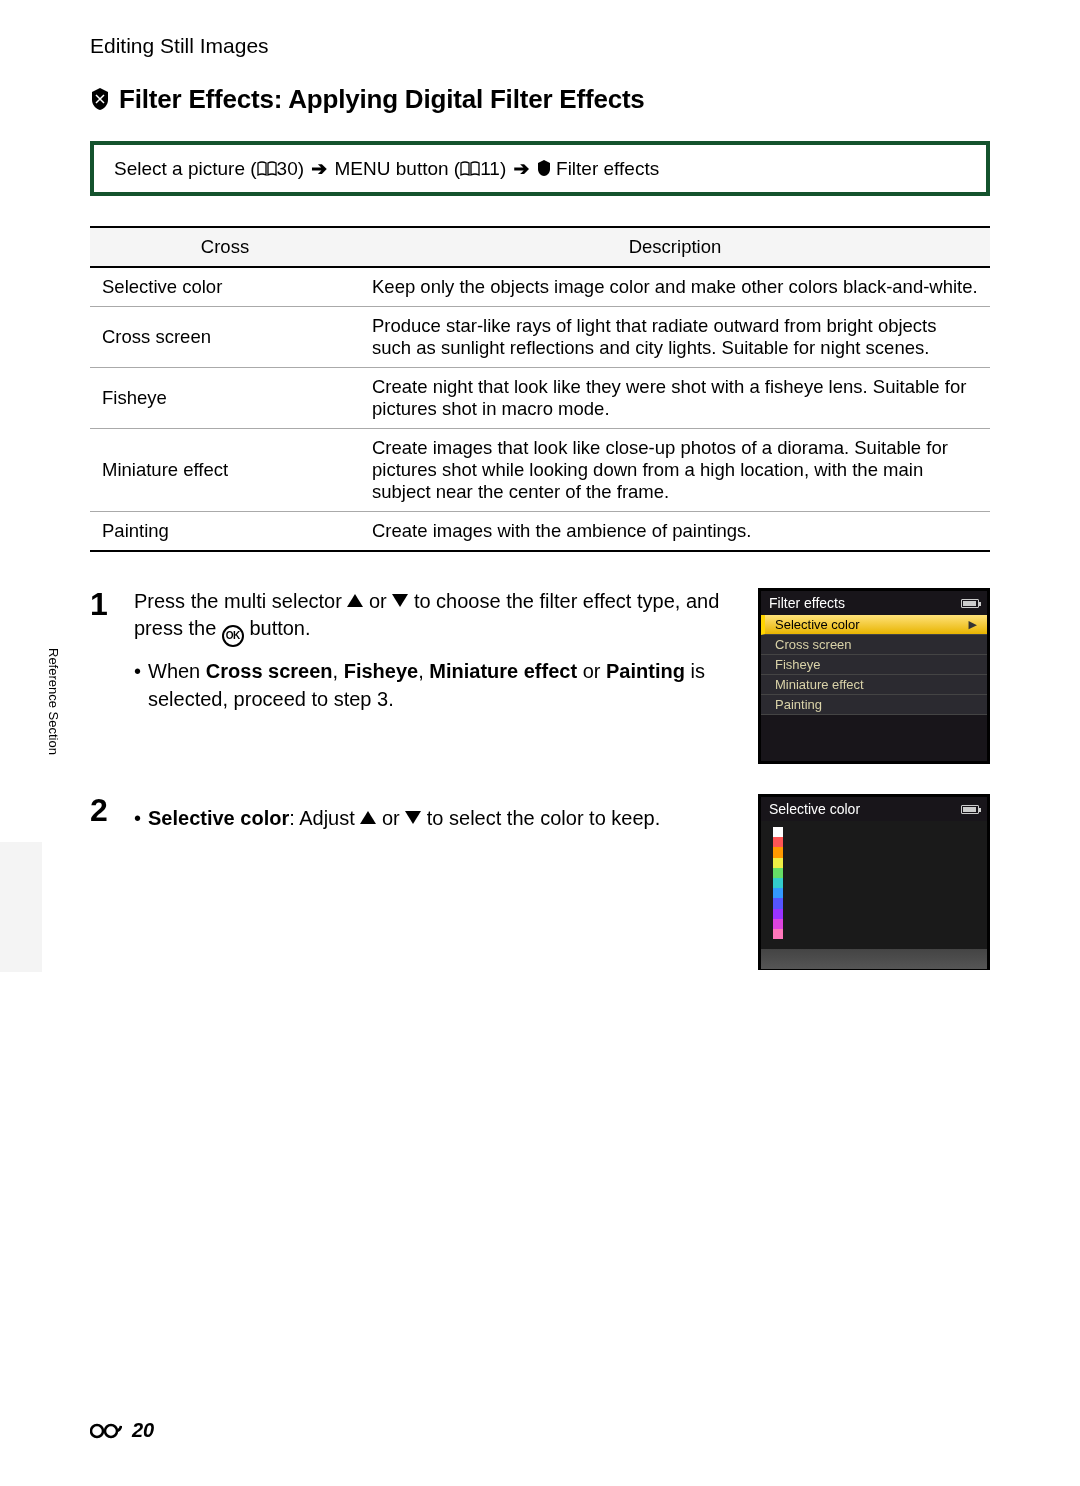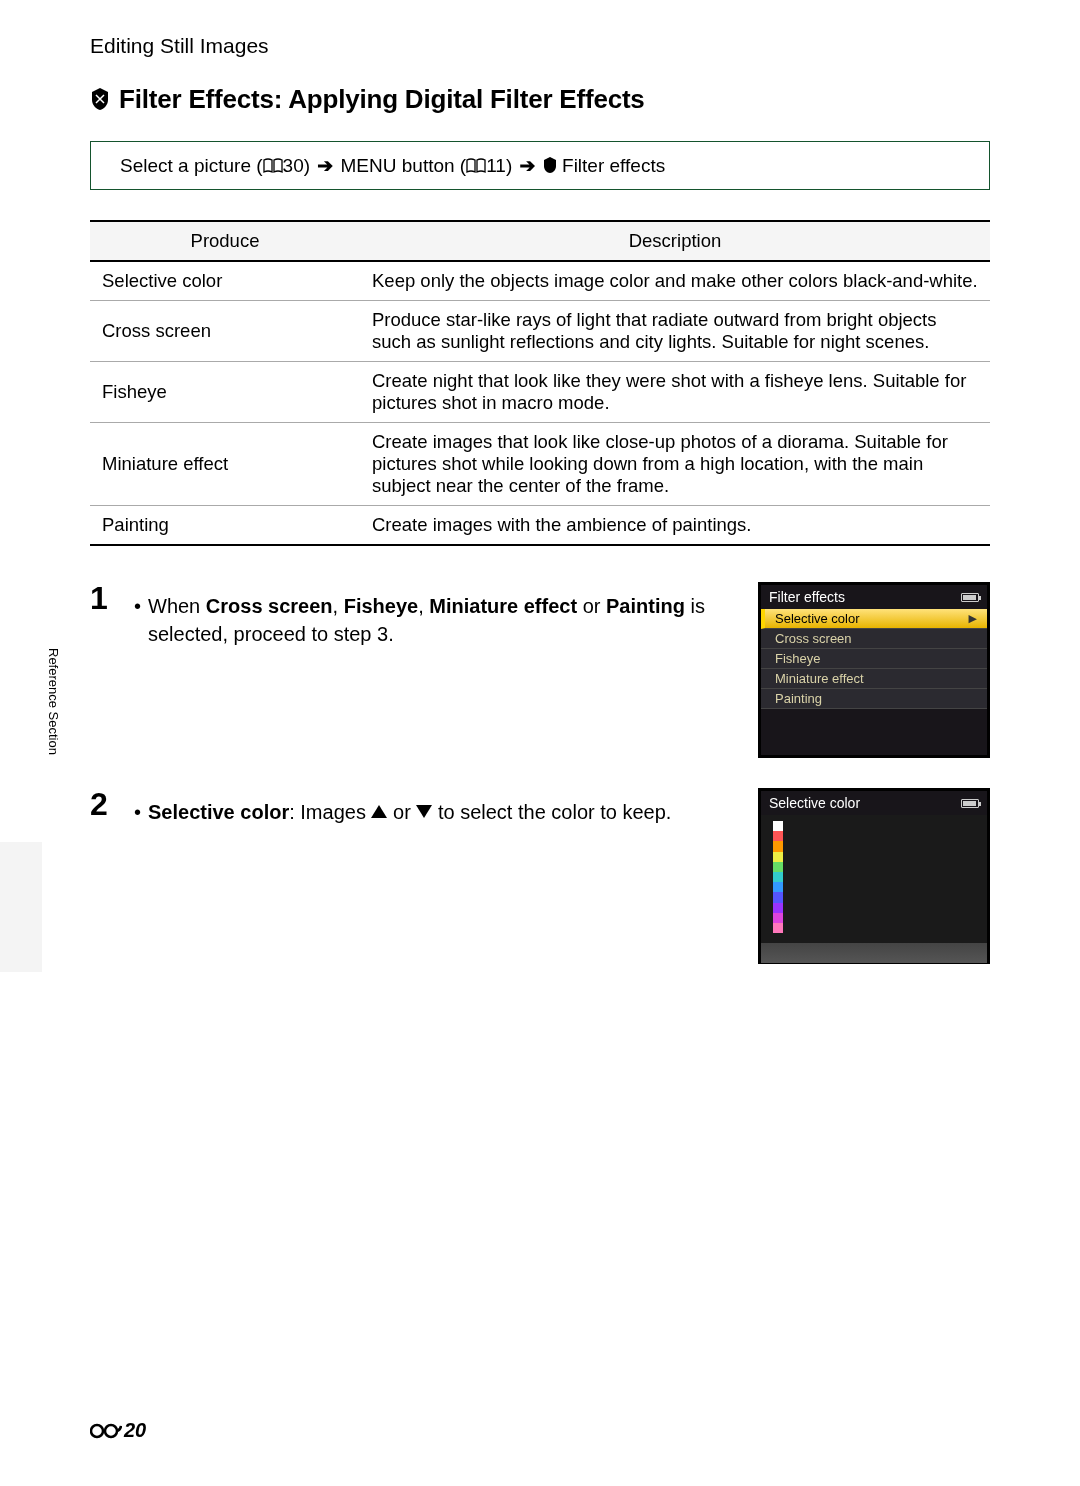--- a/index.html
+++ b/index.html
@@ -20,22 +20,22 @@
     margin-bottom: 26px;
   }
   .heading {
     font-size: 26px;
     font-weight: 800;
     letter-spacing: -0.2px;
     margin-bottom: 26px;
   }
   .heading .retouch-icon svg { width: 20px; height: 24px; vertical-align: -3px; margin-right: 2px;}
   .nav-box {
-    border: 1px solid #14532d;
-    padding: 12px 29px;
+    border: 4px solid #14532d;
+    padding: 12px 20px;
     font-size: 19px;
     margin-bottom: 30px;
   }
   .nav-box .arrow { margin: 0 2px; font-weight: bold; }
   .book-icon svg { width: 20px; height: 16px; vertical-align: -2px; }
   .menu-word { font-family: Arial, sans-serif; letter-spacing: 0px; font-weight: 500; }
   .retouch-icon-inline svg { width: 14px; height: 18px; vertical-align: -2px; }
   table.opt {
     width: 100%;
     border-collapse: collapse;
@@ -161,21 +161,21 @@
   }
   .page-footer {
     position: absolute;
     left: 90px;
     bottom: 44px;
     font-style: italic;
     font-size: 20px;
     font-weight: 700;
     display: flex;
     align-items: center;
-    gap: 2px;
+    gap: 10px;
   }
   .page-footer svg { width: 32px; height: 18px; }
   .step-row { display: flex; gap: 10px; align-items:flex-start;}
   .step-text-col { flex: 1; padding-right: 12px;}
   .thumb-tab {
     position: absolute;
     left: 0;
     top: 842px;
     width: 42px;
     height: 130px;
@@ -210,21 +210,21 @@
           <path d="M1 2 Q5 0 9 2 L9 14 Q5 12 1 14 Z M11 2 Q15 0 19 2 L19 14 Q15 12 11 14 Z" fill="none" stroke="#000" stroke-width="1.3"></path>
         </svg></span><span>11</span><span>) </span><span class="arrow">➔</span>
     <span class="retouch-icon-inline"><svg viewBox="0 0 14 18">
           <path d="M7 1 L13 4 L13 10 C13 14 10 17 7 17 C4 17 1 14 1 10 L1 4 Z" fill="#000"></path>
         </svg></span><span> Filter effects</span>
   </div>
 
   <table class="opt">
     <tbody>
         <tr>
-      <th>Produce</th>
+      <th>Cross</th>
       <th>Description</th>
     </tr>
     <tr>
           <td>Selective color</td>
           <td>Keep only the objects image color and make other colors black-and-white.</td>
         </tr>
     <tr>
           <td>Cross screen</td>
           <td>Produce star-like rays of light that radiate outward from bright objects such as sunlight reflections and city lights. Suitable for night scenes.</td>
         </tr>
@@ -242,20 +242,23 @@
         </tr>
   </tbody>
     </table>
 
   <div class="steps">
 
     <div class="step">
       <div class="step-num">1</div>
       <div class="step-body step-row">
         <div class="step-text-col">
+          <div class="step-title">
+            <span>Press the multi selector </span><span class="tri-up"></span><span> or </span><span class="tri-down"></span><span> to choose the filter effect type, and press the </span><span class="ok-icon">OK</span><span> button.</span>
+          </div>
           <div class="step-bullet">
             <span>When </span><span class="bold">Cross screen</span><span>, </span><span class="bold">Fisheye</span><span>, </span><span class="bold">Miniature effect</span><span> or </span><span class="bold">Painting</span><span> is selected, proceed to step 3.</span>
           </div>
         </div>
         <div class="lcd">
           <div class="lcd-hdr">
             <span>Filter effects</span>
             <span class="battery"></span>
           </div>
           <div class="lcd-item sel">
@@ -268,21 +271,21 @@
           <div class="lcd-item">Painting</div>
         </div>
       </div>
     </div>
 
     <div class="step">
       <div class="step-num">2</div>
       <div class="step-body step-row">
         <div class="step-text-col">
           <div class="step-bullet">
-            <span class="bold">Selective color</span><span>: Images </span><span class="tri-up"></span><span> or </span><span class="tri-down"></span><span> to select the color to keep.</span>
+            <span class="bold">Selective color</span><span>: Adjust </span><span class="tri-up"></span><span> or </span><span class="tri-down"></span><span> to select the color to keep.</span>
           </div>
         </div>
         <div class="lcd">
           <div class="lcd-hdr">
             <span>Selective color</span>
             <span class="battery"></span>
           </div>
           <div class="lcd2-body">
             <div class="color-bar">
               <div class="c-stop" style="background:#fff"></div>

